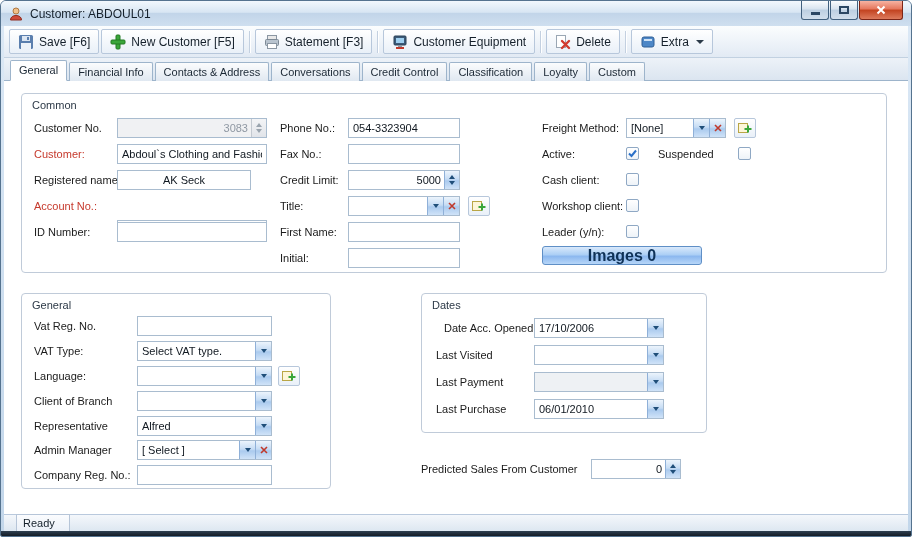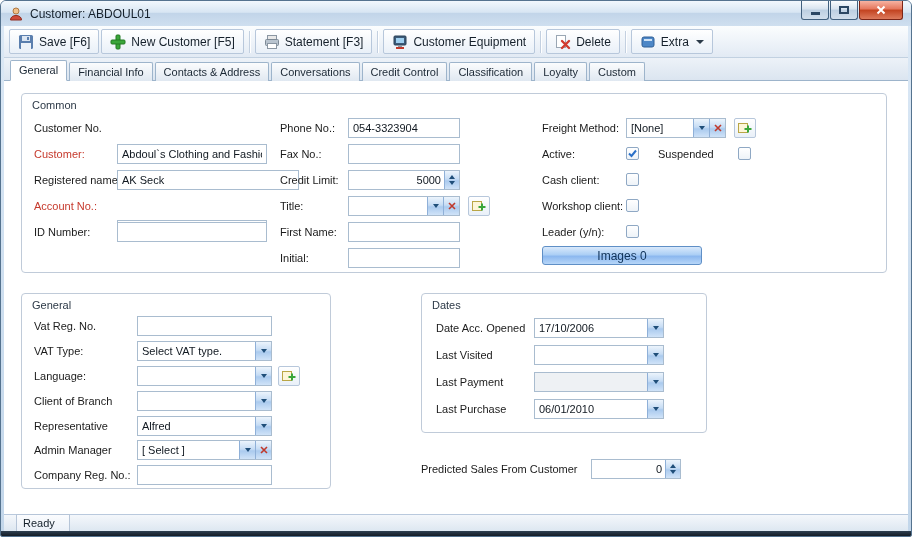--- a/index.html
+++ b/index.html
@@ -83,21 +83,21 @@
   .btn-add { position:absolute; width:22px; height:20px; border:1px solid #b7c7db; border-radius:2px;
     background:linear-gradient(#ffffff,#e9f0f8); display:flex; align-items:center; justify-content:center; }
 
   .cb { position:absolute; width:13px; height:13px; border:1px solid #8fa8c4; border-radius:2px;
     background:linear-gradient(#ffffff,#eef3f8); display:flex; align-items:center; justify-content:center; }
   .cb svg { display:none; }
   .cb.checked svg { display:block; }
 
   .btn-images { position:absolute; border:1px solid #5f8fc6; border-radius:3px;
     background:linear-gradient(#d9e9fb,#accff5 45%,#8cb8ef 55%,#b7d6f8);
-    font-size:12px; color:#0f3258; display:flex; align-items:center; justify-content:center; }
+    font-size:16px; color:#0f3258; display:flex; align-items:center; justify-content:center;font-weight:bold; }
 
   
   .statusbar { height:17px; flex:none; display:flex; align-items:center; padding:2px 12px;
     border-top:1px solid #b9c9dd; background:linear-gradient(#f4f7fb,#dde7f1); }
   .ready { font-size:11px; color:#15202b; padding:2px 14px 3px 6px; border:1px solid #b6c5d8;
     background:linear-gradient(#fbfcfe,#e9eff7); }
 </style>
 </head>
 <body>
 
@@ -191,26 +191,33 @@
       <div class="tab">Loyalty</div>
       <div class="tab">Custom</div>
     </div>
 
     <div class="content">
 
       <div class="group" style="left:17px;top:12px;width:866px;height:180px">
         <div class="group-title">Common</div>
 
         <div class="lbl" style="left:12px;top:24px">Customer No.</div>
+        <div class="spinbox disabled" style="left:95px;top:24px;width:150px">
+          <div class="sval">3083</div>
+          <div class="cbtn spin">
+            <span class="arr-up-s"></span>
+            <span class="arr-dn-s"></span>
+          </div>
+        </div>
 
         <div class="lbl req" style="left:12px;top:50px">Customer:</div>
         <input class="txt" style="left: 95px; top: 50px; width: 150px;" value="Abdoul`s Clothing and Fashio">
 
         <div class="lbl" style="left:12px;top:76px">Registered name:</div>
-        <input class="txt" style="left: 95px; top: 76px; width: 182px;" value="AK Seck">
+        <input class="txt" style="left: 95px; top: 76px; width: 134px; text-align: center;" value="AK Seck">
 
         <div class="lbl req" style="left:12px;top:102px">Account No.:</div>
         <input class="txt" style="left: 95px; top: 102px; width: 150px; margin-top: 24px;" value="ABDOUL01">
 
         <div class="lbl" style="left:12px;top:128px">ID Number:</div>
         <input class="txt" style="left: 95px; top: 128px; width: 150px;" value="">
 
         <div class="lbl" style="left:258px;top:24px">Phone No.:</div>
         <input class="txt" style="left: 326px; top: 24px; width: 112px;" value="054-3323904">
 
@@ -356,21 +363,21 @@
           </div>
         </div>
 
         <div class="lbl" style="left:12px;top:171px">Company Reg. No.:</div>
         <input class="txt" style="left: 115px; top: 171px; width: 135px;" value="">
       </div>
 
       <div class="group" style="left:417px;top:212px;width:286px;height:140px">
         <div class="group-title">Dates</div>
 
-        <div class="lbl" style="left:14px;top:24px">Date Acc. Opened</div>
+        <div class="lbl" style="left:22px;top:24px">Date Acc. Opened</div>
         <div class="combo" style="left:112px;top:24px;width:130px">
           <div class="cval">17/10/2006</div>
           <div class="cbtn">
               <span class="arr-down"></span>
             </div>
         </div>
 
         <div class="lbl" style="left:14px;top:51px">Last Visited</div>
         <div class="combo" style="left:112px;top:51px;width:130px">
           <div class="cval"></div>

